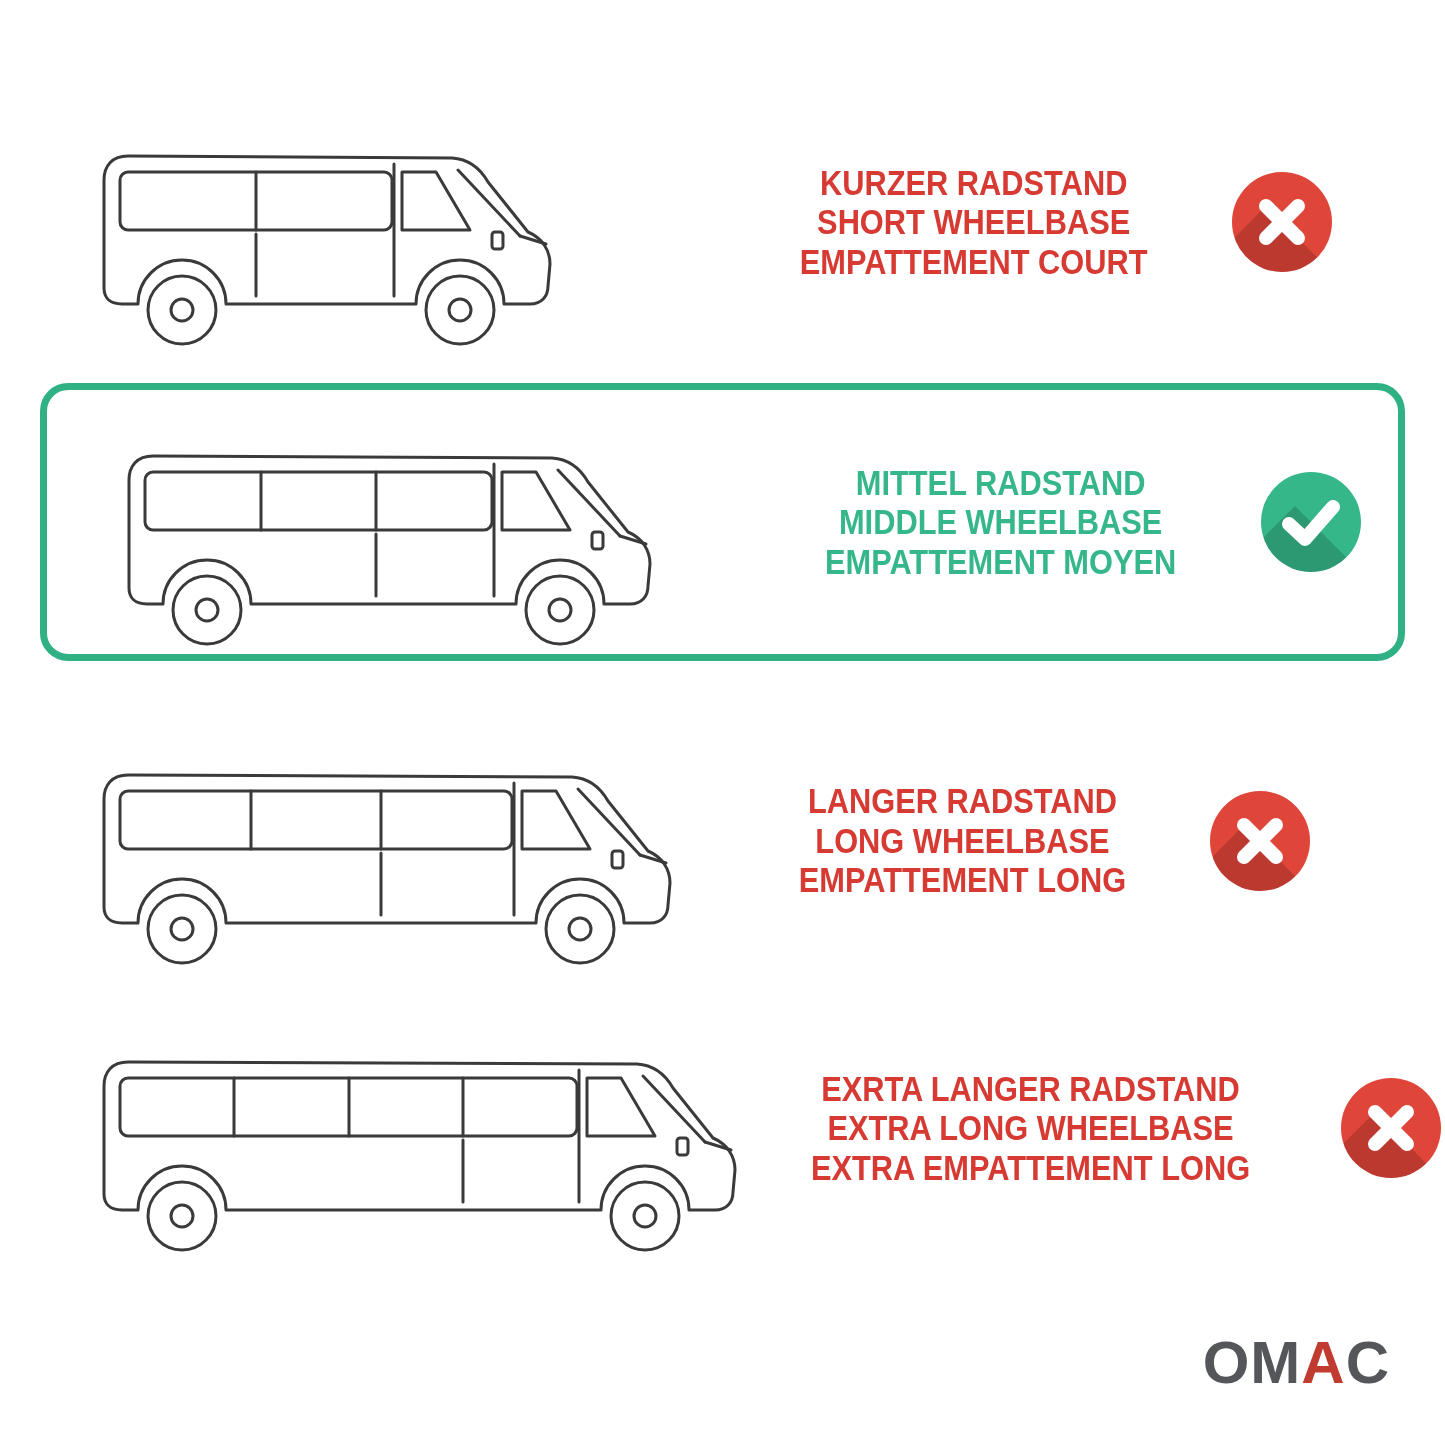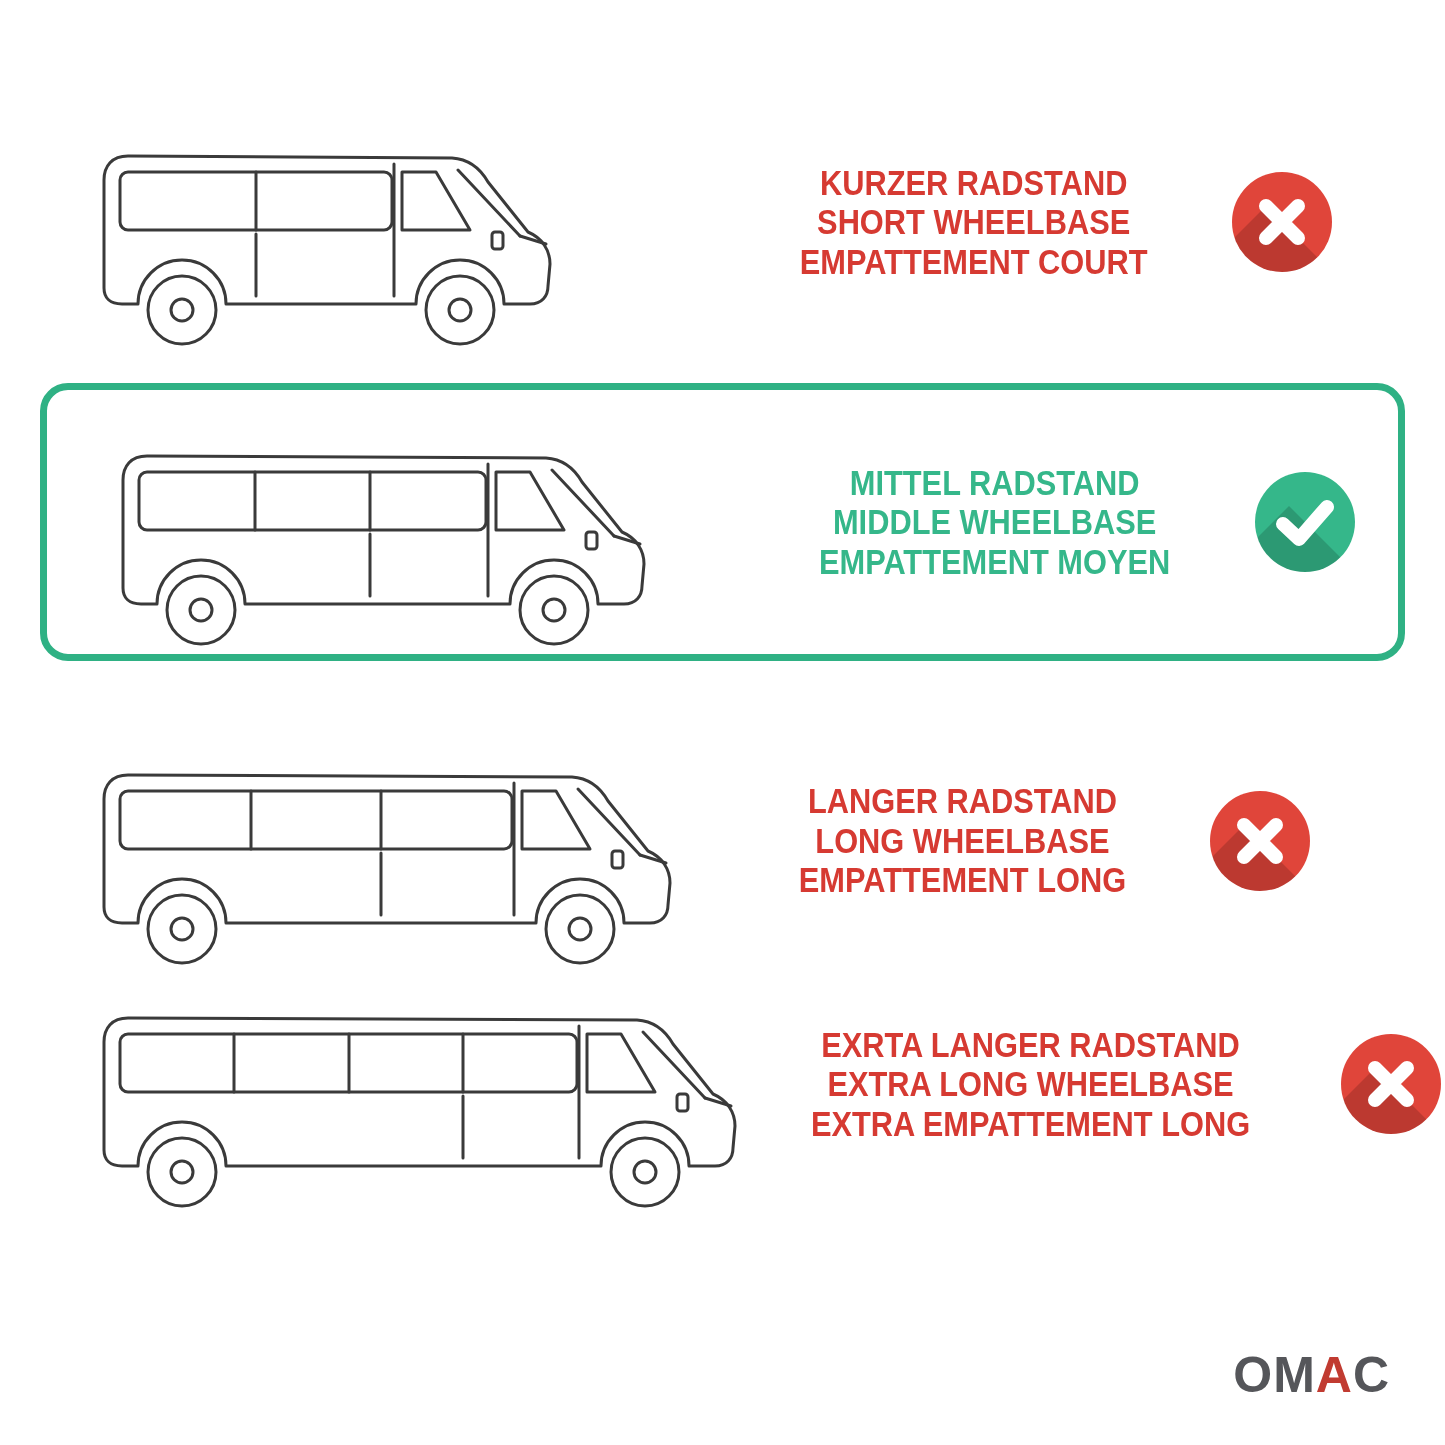--- a/index.html
+++ b/index.html
@@ -20,22 +20,22 @@
   .row[data-status="cross"] .labels{color:#d63a32;}
   .row[data-status="check"] .labels{color:#35b78a;}
   .row[data-status="cross"] .badge{background:#e0453a;}
   .row[data-status="check"] .badge{background:#35b78a;}
   
   .highlight-box{position:absolute;left:40px;right:40px;top:383px;height:278px;
                  border:7px solid #2fb184;border-radius:28px;box-sizing:border-box;}
   .highlight-box .row-inner{padding:0;}
   #row-short{top:72px;height:300px;}
   #row-long{top:688px;height:305px;}
-  #row-extra-long{top:924px;height:320px;align-items:flex-end;}
-  .logo{position:absolute;right:55px;bottom:41px;font-size:50px;font-weight:800;
+  #row-extra-long{top:968px;height:320px;align-items:flex-end;}
+  .logo{position:absolute;right:55px;bottom:48px;font-size:60px;font-weight:800;
         letter-spacing:1px;color:#55565a;}
   .logo .accent{color:#c13b31;}
 </style>
 </head>
 <body>
 
 <div id="page">
 
   <div class="row" id="row-short" data-status="cross">
     <div class="row-inner">
@@ -68,21 +68,21 @@
           <svg class="icon-cross" width="100" height="100" viewBox="0 0 100 100">
             <path d="M34 34 L66 66 M66 34 L34 66" stroke="#ffffff" stroke-width="14" stroke-linecap="round" fill="none"></path>
           </svg>
 
         </div>
       </div>
     </div>
   </div>
 
   <div class="highlight-box">
-    <div class="row row-in-box" id="row-middle" style="position:relative;left:12px;right:0;height:100%;" data-status="check">
+    <div class="row row-in-box" id="row-middle" style="position:relative;left:18px;right:0;height:100%;" data-status="check">
       <div class="row-inner">
         <div class="van-slot">
             <svg width="545" height="260" viewBox="0 0 545 260">
               <g fill="none" stroke="#3a3a3a" stroke-width="3" stroke-linejoin="round" stroke-linecap="round">
                 <path d="M 32 212 L 48 212 A 44 44 0 0 1 136 212 L 401 212 A 44 44 0 0 1 489 212 L 515 212 C 527 212 533 204 533 194 L 535 172 C 535 158 527 146 513 140 L 473 90 C 465 76 453 67 437 66 L 38 64 C 22 64 14 74 14 88 L 14 196 C 14 206 20 212 32 212 Z"></path>
                 <rect x="30" y="80" width="347" height="58" rx="8"></rect>
                 <line x1="146" y1="80" x2="146" y2="138"></line>
                 <line x1="261" y1="80" x2="261" y2="138"></line>
                 <polygon points="387,80 421,80 455,138 387,138"></polygon>
                 <path d="M 443 78 L 505 144"></path>

